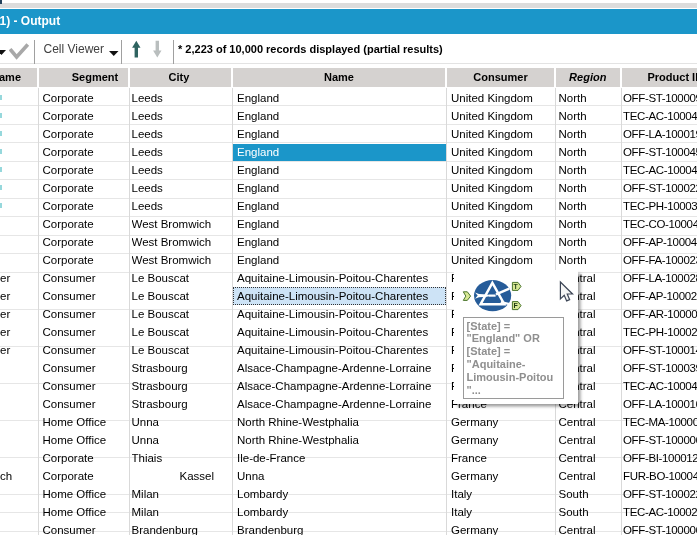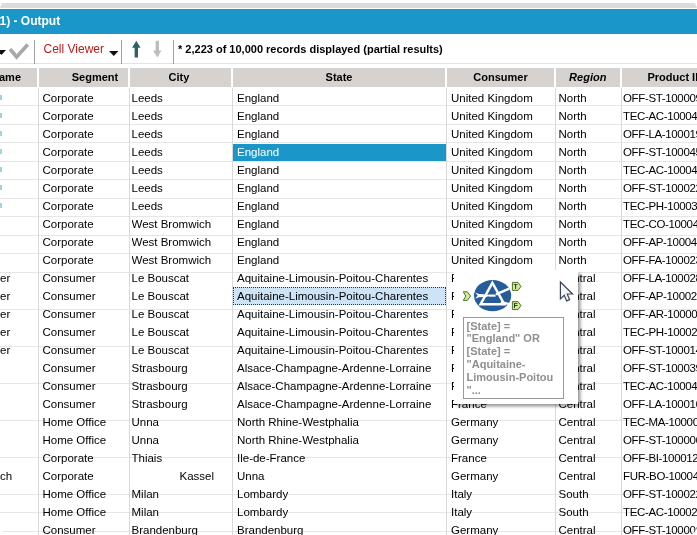--- a/index.html
+++ b/index.html
@@ -1,16 +1,16 @@
 <!DOCTYPE html>
 <html><head><meta charset="utf-8"><style>
 * { margin:0; padding:0; box-sizing:border-box; }
 html,body { width:697px; height:535px; overflow:hidden; background:#fff;
   font-family:"Liberation Sans", sans-serif; }
-#root { position:absolute; left:0; top:0; width:697px; height:535px; overflow:hidden;border-radius:9px; }
+#root { position:absolute; left:0; top:0; width:697px; height:535px; overflow:hidden; }
 .abs { position:absolute; }
 .cell { position:absolute; height:18px; line-height:18px; font-size:11.5px; color:#000;
   white-space:nowrap; overflow:hidden; }
 .hdr { position:absolute; top:0; height:19px; line-height:19px; font-size:11px; font-weight:bold;
   color:#000; text-align:center; white-space:nowrap; }
 .vline { position:absolute; top:88px; bottom:0; width:1px; background:#d9d9d9; }
 </style></head><body>
 <div id="root">
 
 <div class="abs" style="left:0;top:0;width:697px;height:3px;background:#fff"></div>
@@ -20,21 +20,21 @@
 <div class="abs" style="left:0;top:34px;width:697px;height:30px;background:#fff;border-bottom:1px solid #e3e3e3">
 <svg class="abs" style="left:-3px;top:0" width="12" height="30">
         <polygon points="0,16 9,16 4.5,21" fill="#111"></polygon>
       </svg>
 <svg class="abs" style="left:9px;top:0" width="22" height="30">
         <polyline points="2.2,16.5 7.6,23 17.6,11.8" fill="none" stroke="#a8a8a8" stroke-width="3.6" stroke-linecap="square"></polyline>
       </svg>
 <div class="abs" style="left:33.5px;top:6px;width:1px;height:24px;background:#a0a0a0"></div>
 <div class="abs" style="left:120.5px;top:6px;width:1px;height:24px;background:#a0a0a0"></div>
 <div class="abs" style="left:172.5px;top:6px;width:1px;height:24px;background:#a0a0a0"></div>
-<div class="abs" style="left:43.5px;top:0;height:30px;line-height:30px;font-size:12px;color:#b91c1c;">Cell Viewer</div>
+<div class="abs" style="left:43.5px;top:0;height:30px;line-height:30px;font-size:12px;color:#404040;">Cell Viewer</div>
 <svg class="abs" style="left:108px;top:0" width="12" height="30">
         <polygon points="1,17 10.5,17 5.75,22" fill="#111"></polygon>
       </svg>
 <svg class="abs" style="left:132px;top:0" width="12" height="30">
         <polygon points="4.3,6.8 8.5,13.8 6.0,13.8 6.0,23.6 2.6,23.6 2.6,13.8 0.1,13.8" fill="#2f6360"></polygon>
       </svg>
 <svg class="abs" style="left:153px;top:0" width="12" height="30">
         <polygon points="4.3,23.6 8.5,16.6 6.0,16.6 6.0,6.8 2.6,6.8 2.6,16.6 0.1,16.6" fill="#b9bebe"></polygon>
       </svg>
 <div class="abs" style="left:178px;top:0;height:30px;line-height:30px;font-size:11px;font-weight:bold;color:#000;">* 2,223 of 10,000 records displayed (partial results)</div>
@@ -42,21 +42,21 @@
 <div class="abs" style="left:0;top:68px;width:697px;height:19px;background:#d5d2d0;overflow:hidden;">
 <div class="abs" style="left:36.5px;top:0;width:2px;height:19px;background:#fff"></div>
 <div class="abs" style="left:128px;top:0;width:2px;height:19px;background:#fff"></div>
 <div class="abs" style="left:231px;top:0;width:2px;height:19px;background:#fff"></div>
 <div class="abs" style="left:445px;top:0;width:2px;height:19px;background:#fff"></div>
 <div class="abs" style="left:554px;top:0;width:2px;height:19px;background:#fff"></div>
 <div class="abs" style="left:619.5px;top:0;width:2px;height:19px;background:#fff"></div>
 <div class="hdr" style="left:-70px;width:91px;text-align:right;">Customer Name</div>
 <div class="hdr" style="left:37.5px;width:115px;">Segment</div>
 <div class="hdr" style="left:129px;width:100px;">City</div>
-<div class="hdr" style="left:232px;width:214px;">State</div>
+<div class="hdr" style="left:232px;width:214px;">Name</div>
 <div class="hdr" style="left:446px;width:109px;">Consumer</div>
 <div class="hdr" style="left:555px;width:65.5px;font-style:italic;">Region</div>
 <div class="hdr" style="left:621.5px;width:120px;text-align:left;padding-left:26px;">Product ID</div>
 </div>
 <div class="abs" style="left:0;top:88px;width:697px;height:447px;overflow:hidden;">
 <div class="abs" style="left:0;top:0;width:697px;height:447px;background:repeating-linear-gradient(to bottom, transparent 0px, transparent 17.5px, #e6e6e6 17.5px, #e6e6e6 18.5px);"></div>
 </div>
 <div class="vline" style="left:37.5px;"></div>
 <div class="vline" style="left:129px;"></div>
 <div class="vline" style="left:232px;"></div>

